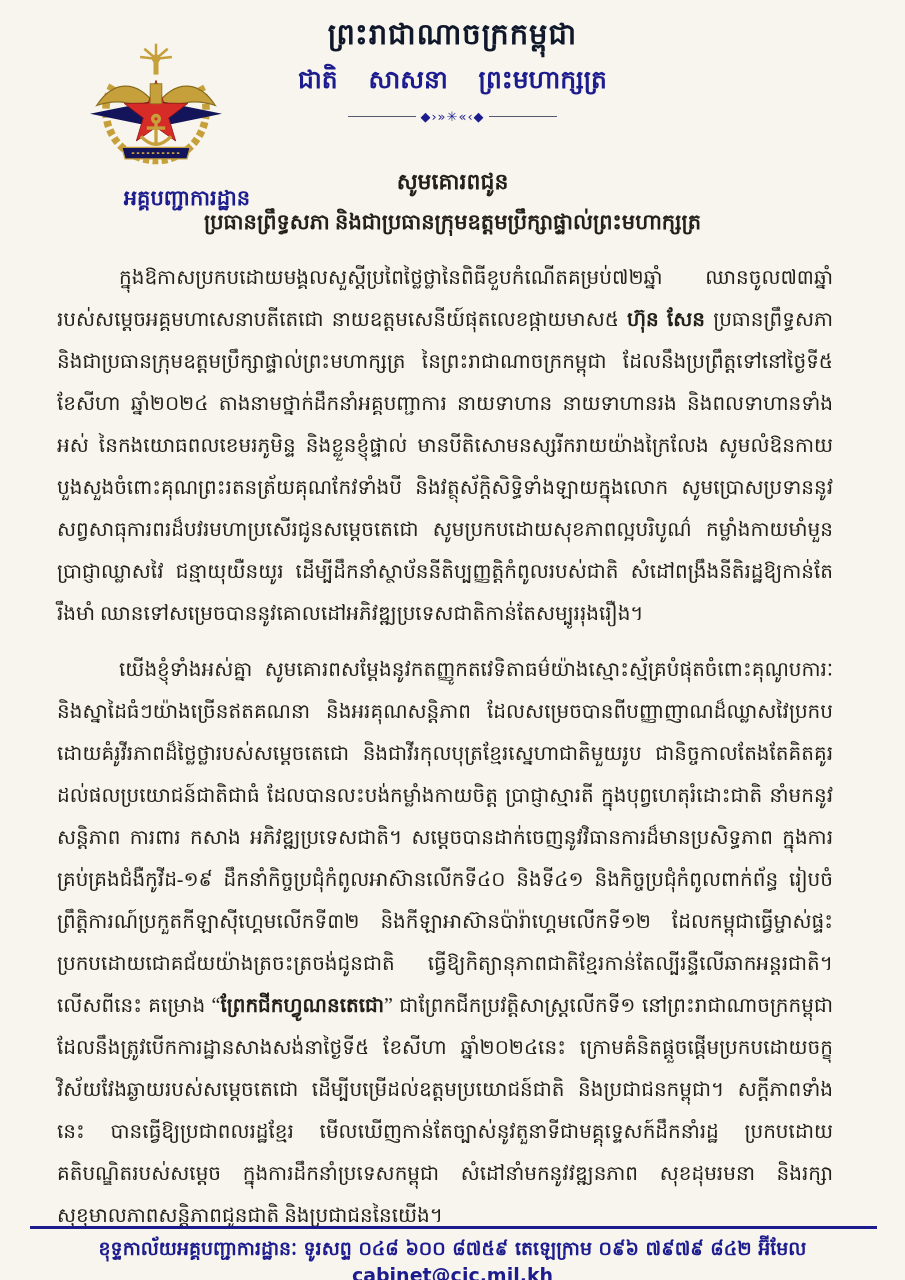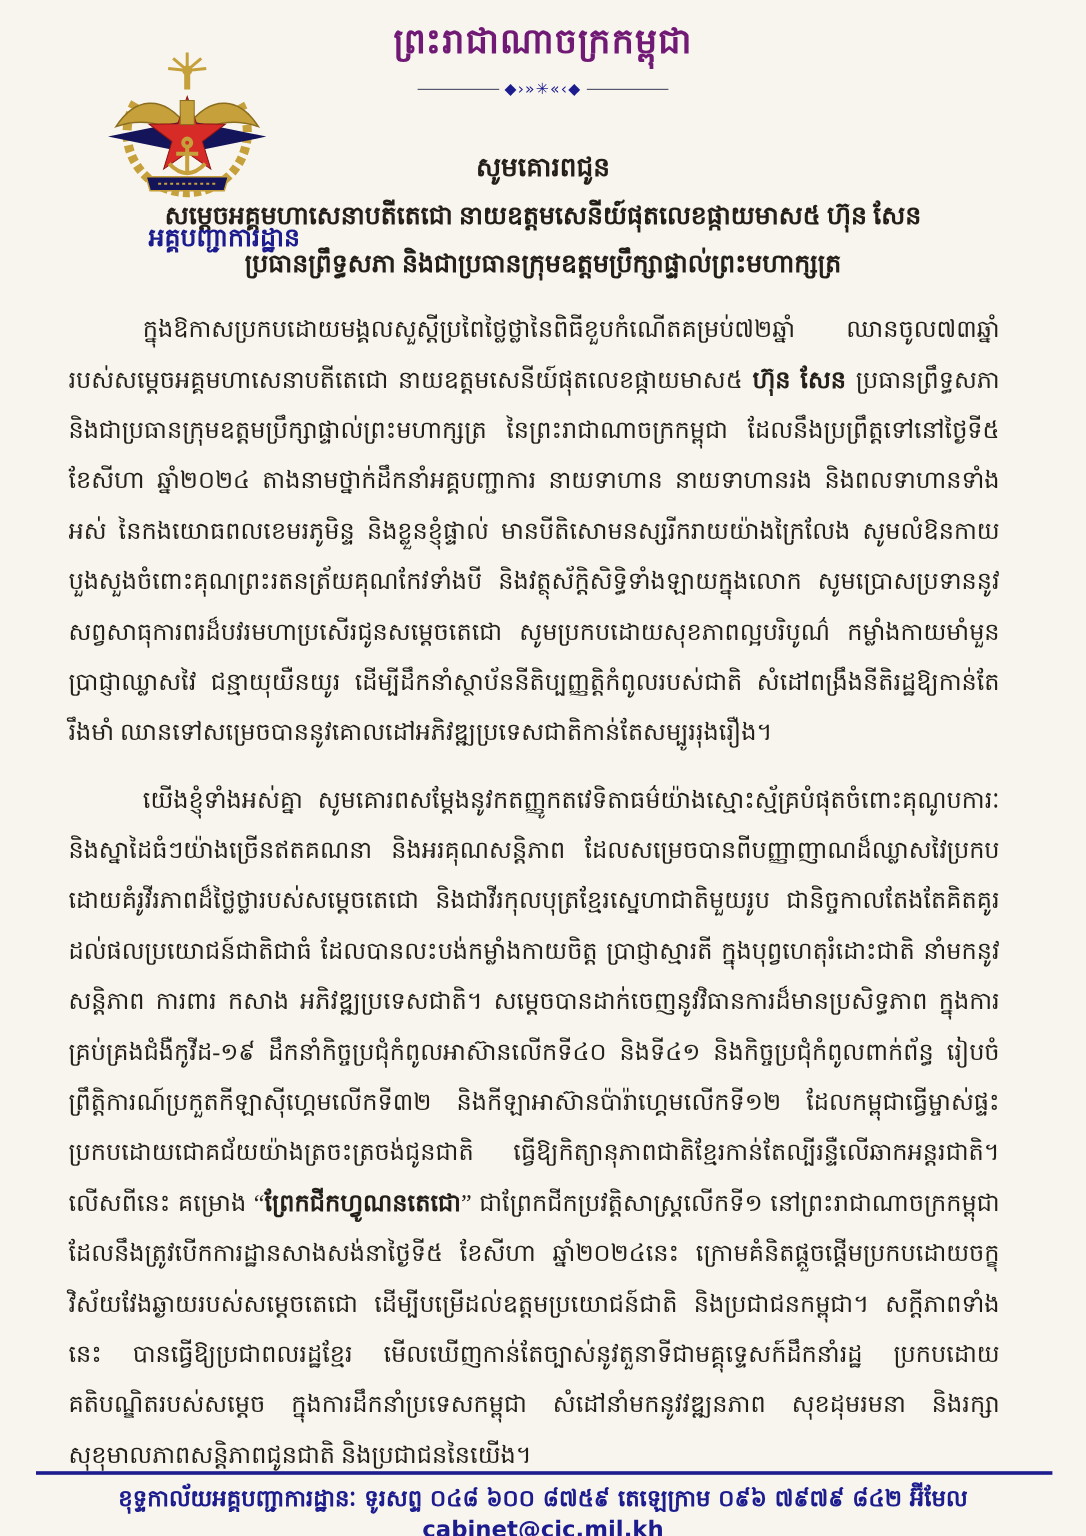--- a/index.html
+++ b/index.html
@@ -9,21 +9,21 @@
     margin:0 auto;
     background:#f8f5ee;
     overflow:hidden;
     font-family:"Liberation Serif", serif;
     color:#241f18;
   }
   
   .header{ text-align:center; padding-top:16px; }
   .kingdom-title{
     font-family:"DejaVu Sans", sans-serif;
-    font-size:29px; font-weight:bold; color:#701a75;
+    font-size:29px; font-weight:bold; color:#0f172a;
     letter-spacing:1px;
   }
   .motto{
     font-family:"DejaVu Sans", sans-serif;
     font-size:25px; font-weight:bold; color:#1c1c8e;
     margin-top:6px; word-spacing:22px;
   }
   .divider{
     display:flex; align-items:center; justify-content:center;
     margin-top:8px; height:16px;
@@ -71,20 +71,21 @@
     font-weight:bold; font-size:19px; color:#1c1c8e;
   }
 </style>
 </head>
 <body>
 
 <div class="page">
 
   <div class="header">
     <div class="kingdom-title">ព្រះរាជាណាចក្រកម្ពុជា</div>
+    <div class="motto">ជាតិ សាសនា ព្រះមហាក្សត្រ</div>
     <div class="divider">
       <span class="rule"></span>
       <span class="ornament">◆›»✳«‹◆</span>
       <span class="rule"></span>
     </div>
   </div>
 
   <div class="emblem-block">
     <svg width="142" height="132" viewBox="0 0 170 158">
 
@@ -117,21 +118,20 @@
       </g>
 
       <polygon points="44,126 126,126 122,140 48,140" fill="#14145a" stroke="#c6a03b" stroke-width="1.5"></polygon>
       <line x1="56" y1="133" x2="114" y2="133" stroke="#c6a03b" stroke-width="2" stroke-dasharray="3 3"></line>
     </svg>
     <div class="hq-label">អគ្គបញ្ជាការដ្ឋាន</div>
   </div>
 
   <div class="title-block">
     <div class="salute">សូមគោរពជូន</div>
-    <div>សម្តេចអគ្គមហាសេនាបតីតេជោ នាយឧត្តមសេនីយ៍ផុតលេខផ្កាយមាស៥ ហ៊ុន សែន</div>
     <div>ប្រធានព្រឹទ្ធសភា និងជាប្រធានក្រុមឧត្តមប្រឹក្សាផ្ទាល់ព្រះមហាក្សត្រ</div>
   </div>
 
   <div class="letter-body">
 
     <p class="para"><span>ក្នុងឱកាសប្រកបដោយមង្គលសួស្តីប្រពៃថ្លៃថ្លានៃពិធីខួបកំណើតគម្រប់៧២ឆ្នាំ ឈានចូល៧៣ឆ្នាំ របស់សម្តេចអគ្គមហាសេនាបតីតេជោ នាយឧត្តមសេនីយ៍ផុតលេខផ្កាយមាស៥ </span><b>ហ៊ុន សែន</b><span> ប្រធានព្រឹទ្ធសភា និងជាប្រធានក្រុមឧត្តមប្រឹក្សាផ្ទាល់ព្រះមហាក្សត្រ នៃព្រះរាជាណាចក្រកម្ពុជា ដែលនឹងប្រព្រឹត្តទៅនៅថ្ងៃទី៥ ខែសីហា ឆ្នាំ២០២៤ តាងនាមថ្នាក់ដឹកនាំអគ្គបញ្ជាការ នាយទាហាន នាយទាហានរង និងពលទាហានទាំងអស់ នៃកងយោធពលខេមរភូមិន្ទ និងខ្លួនខ្ញុំផ្ទាល់ មានបីតិសោមនស្សរីករាយយ៉ាងក្រៃលែង សូមលំឱនកាយបួងសួងចំពោះគុណព្រះរតនត្រ័យគុណកែវទាំងបី និងវត្ថុស័ក្តិសិទ្ធិទាំងឡាយក្នុងលោក សូមប្រោសប្រទាននូវសព្វសាធុការពរដ៏បវរមហាប្រសើរជូនសម្តេចតេជោ សូមប្រកបដោយសុខភាពល្អបរិបូណ៌ កម្លាំងកាយមាំមួន ប្រាជ្ញាឈ្លាសវៃ ជន្មាយុយឺនយូរ ដើម្បីដឹកនាំស្ថាប័ននីតិប្បញ្ញត្តិកំពូលរបស់ជាតិ សំដៅពង្រឹងនីតិរដ្ឋឱ្យកាន់តែរឹងមាំ ឈានទៅសម្រេចបាននូវគោលដៅអភិវឌ្ឍប្រទេសជាតិកាន់តែសម្បូររុងរឿង។</span></p>
 
     <p class="para"><span>យើងខ្ញុំទាំងអស់គ្នា សូមគោរពសម្តែងនូវកតញ្ញូកតវេទិតាធម៌យ៉ាងស្មោះស្ម័គ្របំផុតចំពោះគុណូបការៈ និងស្នាដៃធំៗយ៉ាងច្រើនឥតគណនា និងអរគុណសន្តិភាព ដែលសម្រេចបានពីបញ្ញាញាណដ៏ឈ្លាសវៃប្រកបដោយគំរូវីរភាពដ៏ថ្លៃថ្លារបស់សម្តេចតេជោ និងជាវីរកុលបុត្រខ្មែរស្នេហាជាតិមួយរូប ជានិច្ចកាលតែងតែគិតគូរដល់ផលប្រយោជន៍ជាតិជាធំ ដែលបានលះបង់កម្លាំងកាយចិត្ត ប្រាជ្ញាស្មារតី ក្នុងបុព្វហេតុរំដោះជាតិ នាំមកនូវសន្តិភាព ការពារ កសាង អភិវឌ្ឍប្រទេសជាតិ។ សម្តេចបានដាក់ចេញនូវវិធានការដ៏មានប្រសិទ្ធភាព ក្នុងការគ្រប់គ្រងជំងឺកូវីដ-១៩ ដឹកនាំកិច្ចប្រជុំកំពូលអាស៊ានលើកទី៤០ និងទី៤១ និងកិច្ចប្រជុំកំពូលពាក់ព័ន្ធ រៀបចំព្រឹត្តិការណ៍ប្រកួតកីឡាស៊ីហ្គេមលើកទី៣២ និងកីឡាអាស៊ានប៉ារ៉ាហ្គេមលើកទី១២ ដែលកម្ពុជាធ្វើម្ចាស់ផ្ទះ ប្រកបដោយជោគជ័យយ៉ាងត្រចះត្រចង់ជូនជាតិ ធ្វើឱ្យកិត្យានុភាពជាតិខ្មែរកាន់តែល្បីរន្ទឺលើឆាកអន្តរជាតិ។ លើសពីនេះ គម្រោង “</span><b>ព្រែកជីកហ្វូណនតេជោ</b><span>” ជាព្រែកជីកប្រវត្តិសាស្ត្រលើកទី១ នៅព្រះរាជាណាចក្រកម្ពុជា ដែលនឹងត្រូវបើកការដ្ឋានសាងសង់នាថ្ងៃទី៥ ខែសីហា ឆ្នាំ២០២៤នេះ ក្រោមគំនិតផ្តួចផ្តើមប្រកបដោយចក្ខុវិស័យវែងឆ្ងាយរបស់សម្តេចតេជោ ដើម្បីបម្រើដល់ឧត្តមប្រយោជន៍ជាតិ និងប្រជាជនកម្ពុជា។ សក្តីភាពទាំងនេះ បានធ្វើឱ្យប្រជាពលរដ្ឋខ្មែរ មើលឃើញកាន់តែច្បាស់នូវតួនាទីជាមគ្គុទ្ទេសក៍ដឹកនាំរដ្ឋ ប្រកបដោយគតិបណ្ឌិតរបស់សម្តេច ក្នុងការដឹកនាំប្រទេសកម្ពុជា សំដៅនាំមកនូវវឌ្ឍនភាព សុខដុមរមនា និងរក្សាសុខុមាលភាពសន្តិភាពជូនជាតិ និងប្រជាជននៃយើង។</span></p>
   </div>
 

